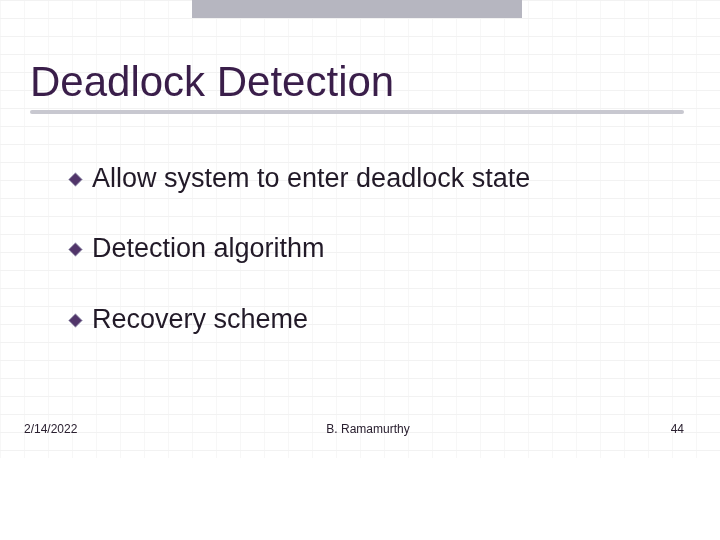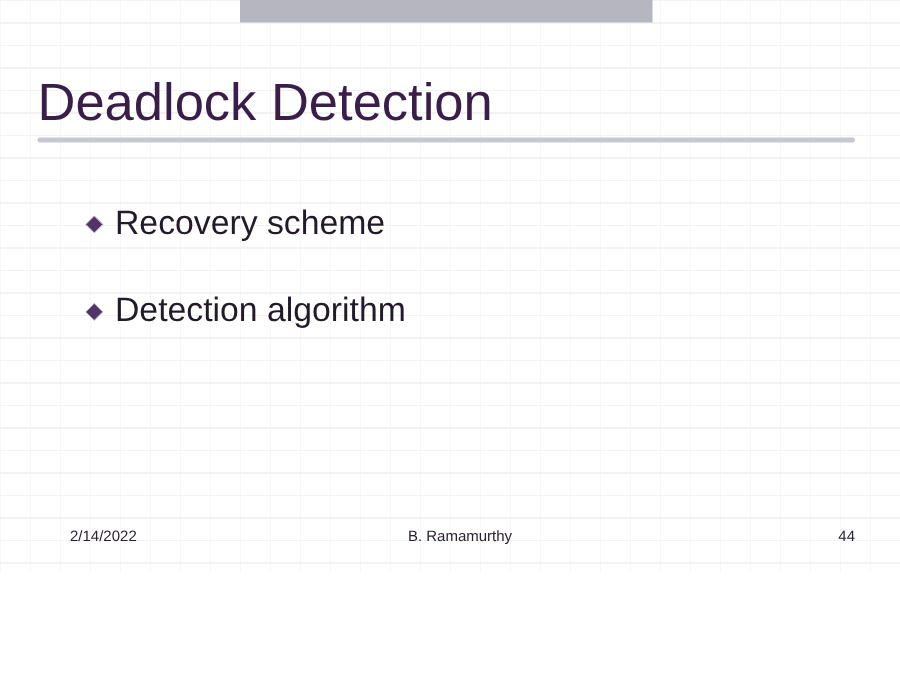--- a/index.html
+++ b/index.html
@@ -88,21 +88,21 @@
   .footer {
     position: absolute;
     bottom: 22px;
     left: 0;
     width: 720px;
     display: flex;
     justify-content: space-between;
     font-size: 12px;
     color: #2a2030;
     box-sizing: border-box;
-    padding: 0 36px 0 56px;
+    padding: 0 36px 0 24px;
     align-items: flex-end;
   }
   .footer .center {
     position: absolute;
     left: 16px;
     right: 0;
     text-align: center;
   }
   .footer .left { z-index: 1; }
   .footer .right { z-index: 1; }
@@ -114,28 +114,35 @@
   <div class="top-bar"></div>
 
   <div class="title">Deadlock Detection</div>
 
   <div class="content">
     <div class="bullet-row">
       <svg class="bullet-icon" viewBox="0 0 20 20">
         <path d="M10 1 L19 10 L10 19 L1 10 Z" fill="#51356a" stroke="#9a9ab0" stroke-width="1"></path>
         <path d="M10 1 L19 10 L10 19" fill="none" stroke="#c4c4d4" stroke-width="1"></path>
       </svg>
-      <span class="bullet-text">Recovery scheme</span>
+      <span class="bullet-text">Allow system to enter deadlock state</span>
     </div>
     <div class="bullet-row">
       <svg class="bullet-icon" viewBox="0 0 20 20">
         <path d="M10 1 L19 10 L10 19 L1 10 Z" fill="#51356a" stroke="#9a9ab0" stroke-width="1"></path>
         <path d="M10 1 L19 10 L10 19" fill="none" stroke="#c4c4d4" stroke-width="1"></path>
       </svg>
       <span class="bullet-text">Detection algorithm</span>
+    </div>
+    <div class="bullet-row">
+      <svg class="bullet-icon" viewBox="0 0 20 20">
+        <path d="M10 1 L19 10 L10 19 L1 10 Z" fill="#51356a" stroke="#9a9ab0" stroke-width="1"></path>
+        <path d="M10 1 L19 10 L10 19" fill="none" stroke="#c4c4d4" stroke-width="1"></path>
+      </svg>
+      <span class="bullet-text">Recovery scheme</span>
     </div>
   </div>
 
   <div class="footer">
     <span class="left">2/14/2022</span>
     <span class="center">B. Ramamurthy</span>
     <span class="right">44</span>
   </div>
 </div>
 

